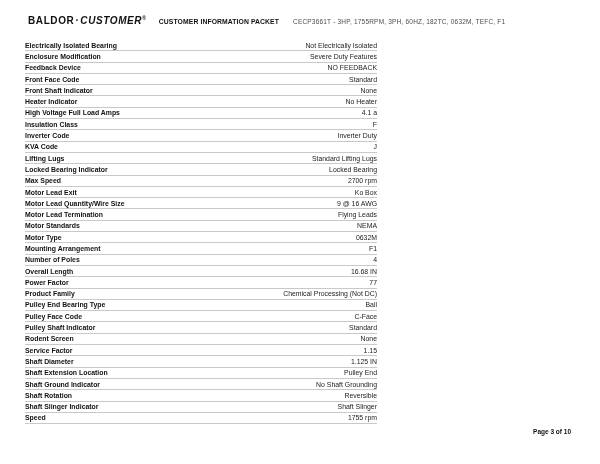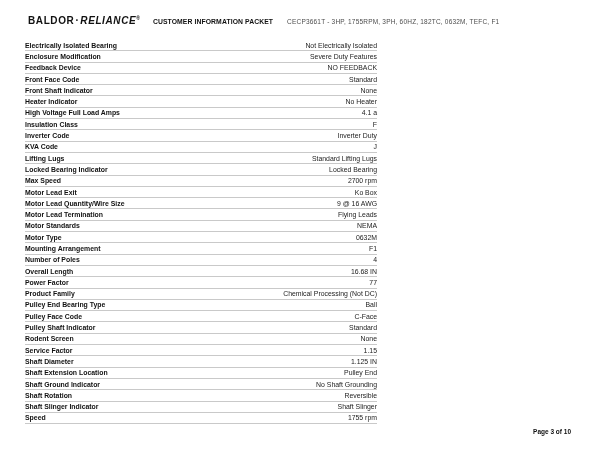--- a/index.html
+++ b/index.html
@@ -84,21 +84,21 @@
     color: #111;
   }
 </style>
 </head>
 <body>
 
 <div class="page">
 
   <div class="header">
     <div class="logo">
-      <span class="logo-baldor">BALDOR</span><span class="logo-dot">·</span><span class="logo-reliance">RELIANCE</span><span class="logo-mark">®</span>
+      <span class="logo-baldor">BALDOR</span><span class="logo-dot">·</span><span class="logo-reliance">CUSTOMER</span><span class="logo-mark">®</span>
     </div>
     <div class="packet-title">CUSTOMER INFORMATION PACKET</div>
     <div class="spec-line">CECP3661T - 3HP, 1755RPM, 3PH, 60HZ, 182TC, 0632M, TEFC, F1</div>
   </div>
 
   <div class="spec-table" id="spec-table">
       <div class="row">
         <span class="row-label">Electrically Isolated Bearing</span>
         <span class="row-value">Not Electrically Isolated</span>
       </div>

